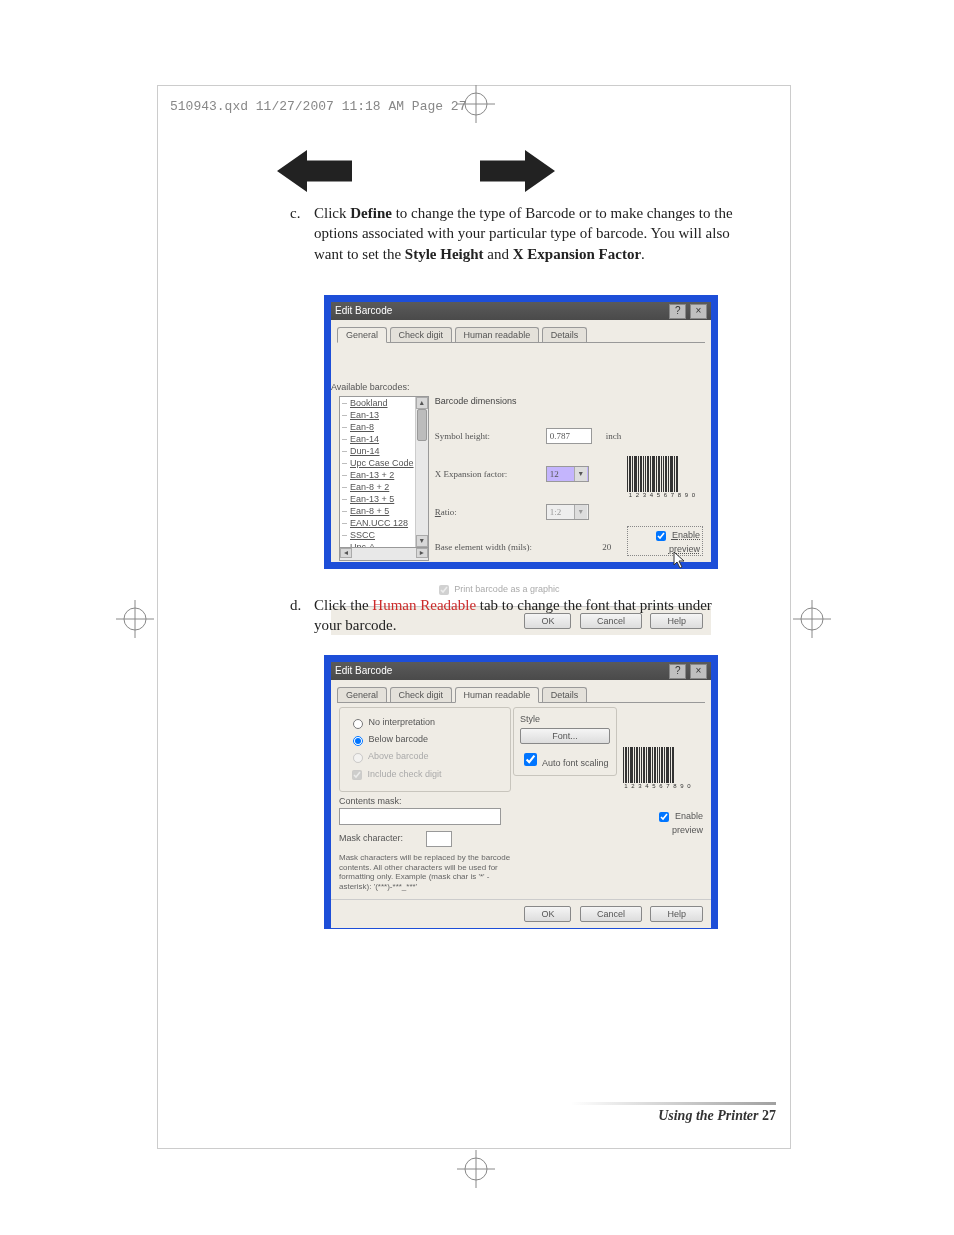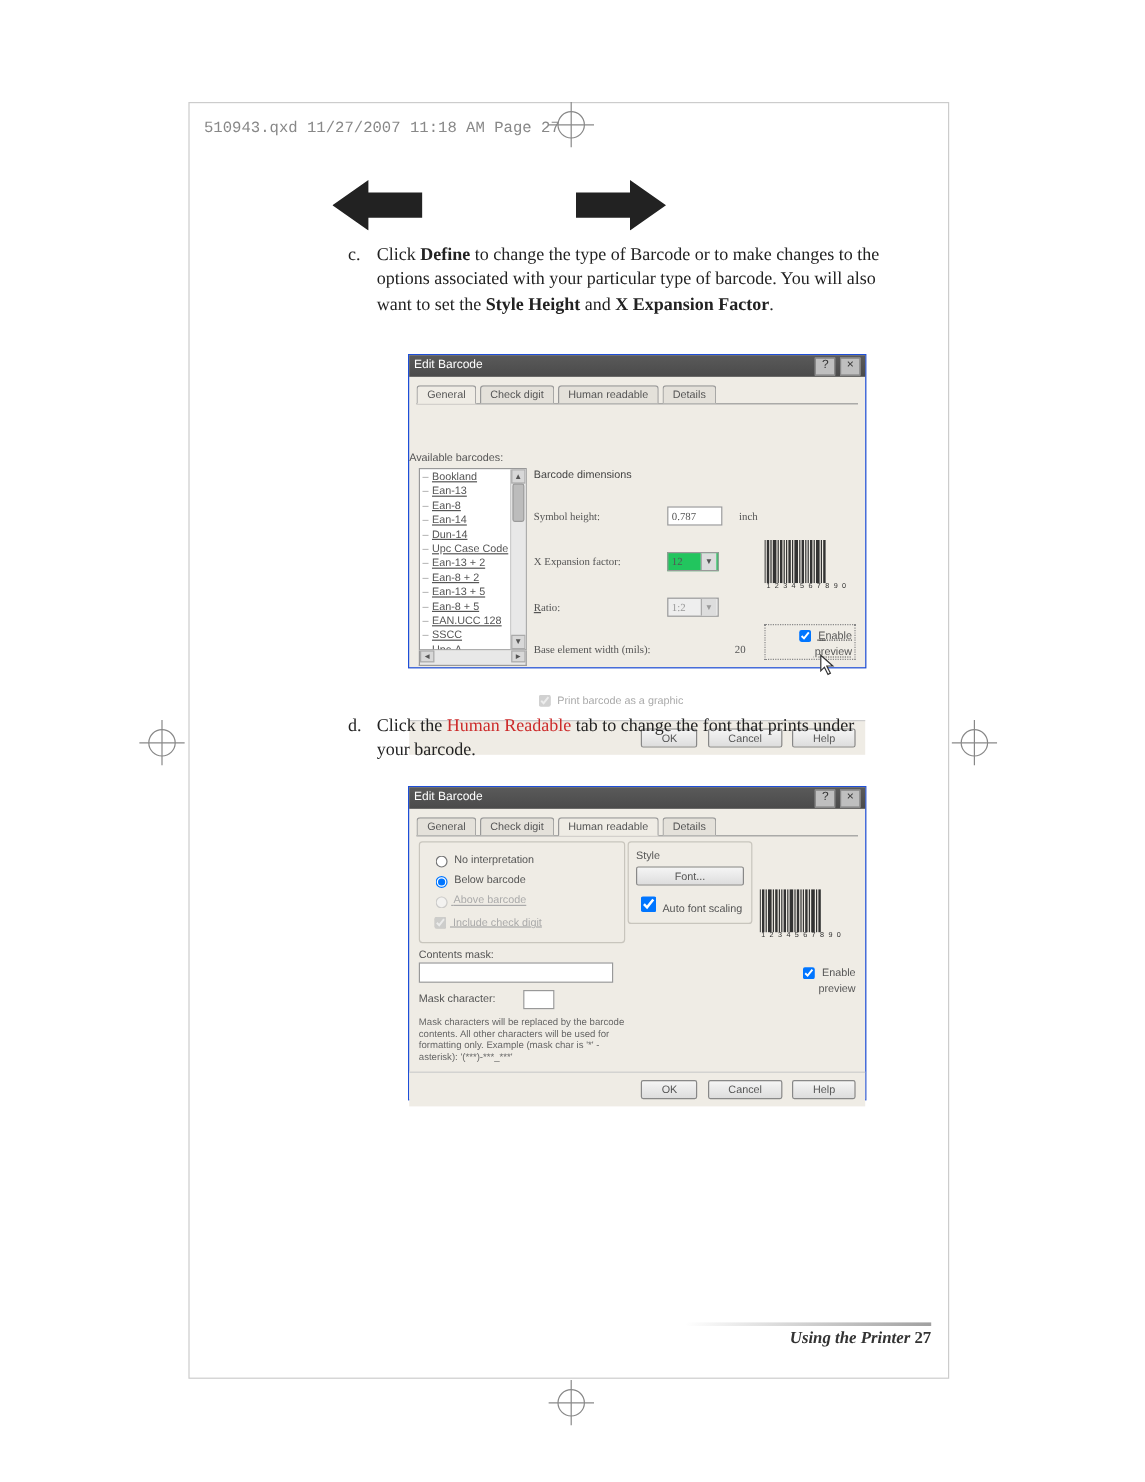--- a/index.html
+++ b/index.html
@@ -43,24 +43,24 @@
     line-height: 1.35;
     color: #222;
   }
   .step-letter {
     position: absolute;
     left: -24px;
     top: 0;
   }
   .screenshot {
     position: absolute;
-    left: 340px;
+    left: 324px;
     width: 380px;
     background: #efece5;
-    border: 1px solid #1d4ed8;
+    border: 7px solid #1d4ed8;
     font-family: Tahoma, Arial, sans-serif;
     font-size: 9px;
     color: #555;
   }
   .titlebar {
     background: linear-gradient(#5a5a5a, #4a4a4a);
     color: #fff;
     height: 18px;
     line-height: 18px;
     padding: 0 4px;
@@ -180,21 +180,21 @@
     border: 1px solid #999;
     background: #fff;
     height: 14px;
     padding: 0 3px;
     font-size: 9px;
     width: 38px;
     line-height: 14px;
   }
   .sel {
     border: 1px solid #999;
-    background: #22c55e;
+    background: #c4b5fd;
     height: 14px;
     width: 38px;
     font-size: 9px;
     line-height: 14px;
     padding-left: 3px;
     position: relative;
   }
   .sel:after {
     content: "▾";
     position: absolute;
@@ -267,21 +267,20 @@
     display: block;
     font-size: 9px;
     padding: 2px 0;
   }
   .radio-group input {
     vertical-align: middle;
     width: 10px; height: 10px;
   }
   .radio-group .disabled {
     color: #aaa;
-    text-decoration: underline;
   }
   .style-box {
     font-size: 9px;
   }
   .footer-title {
     position: absolute;
     right: 178px;
     top: 1108px;
     font-style: italic;
     font-weight: bold;

